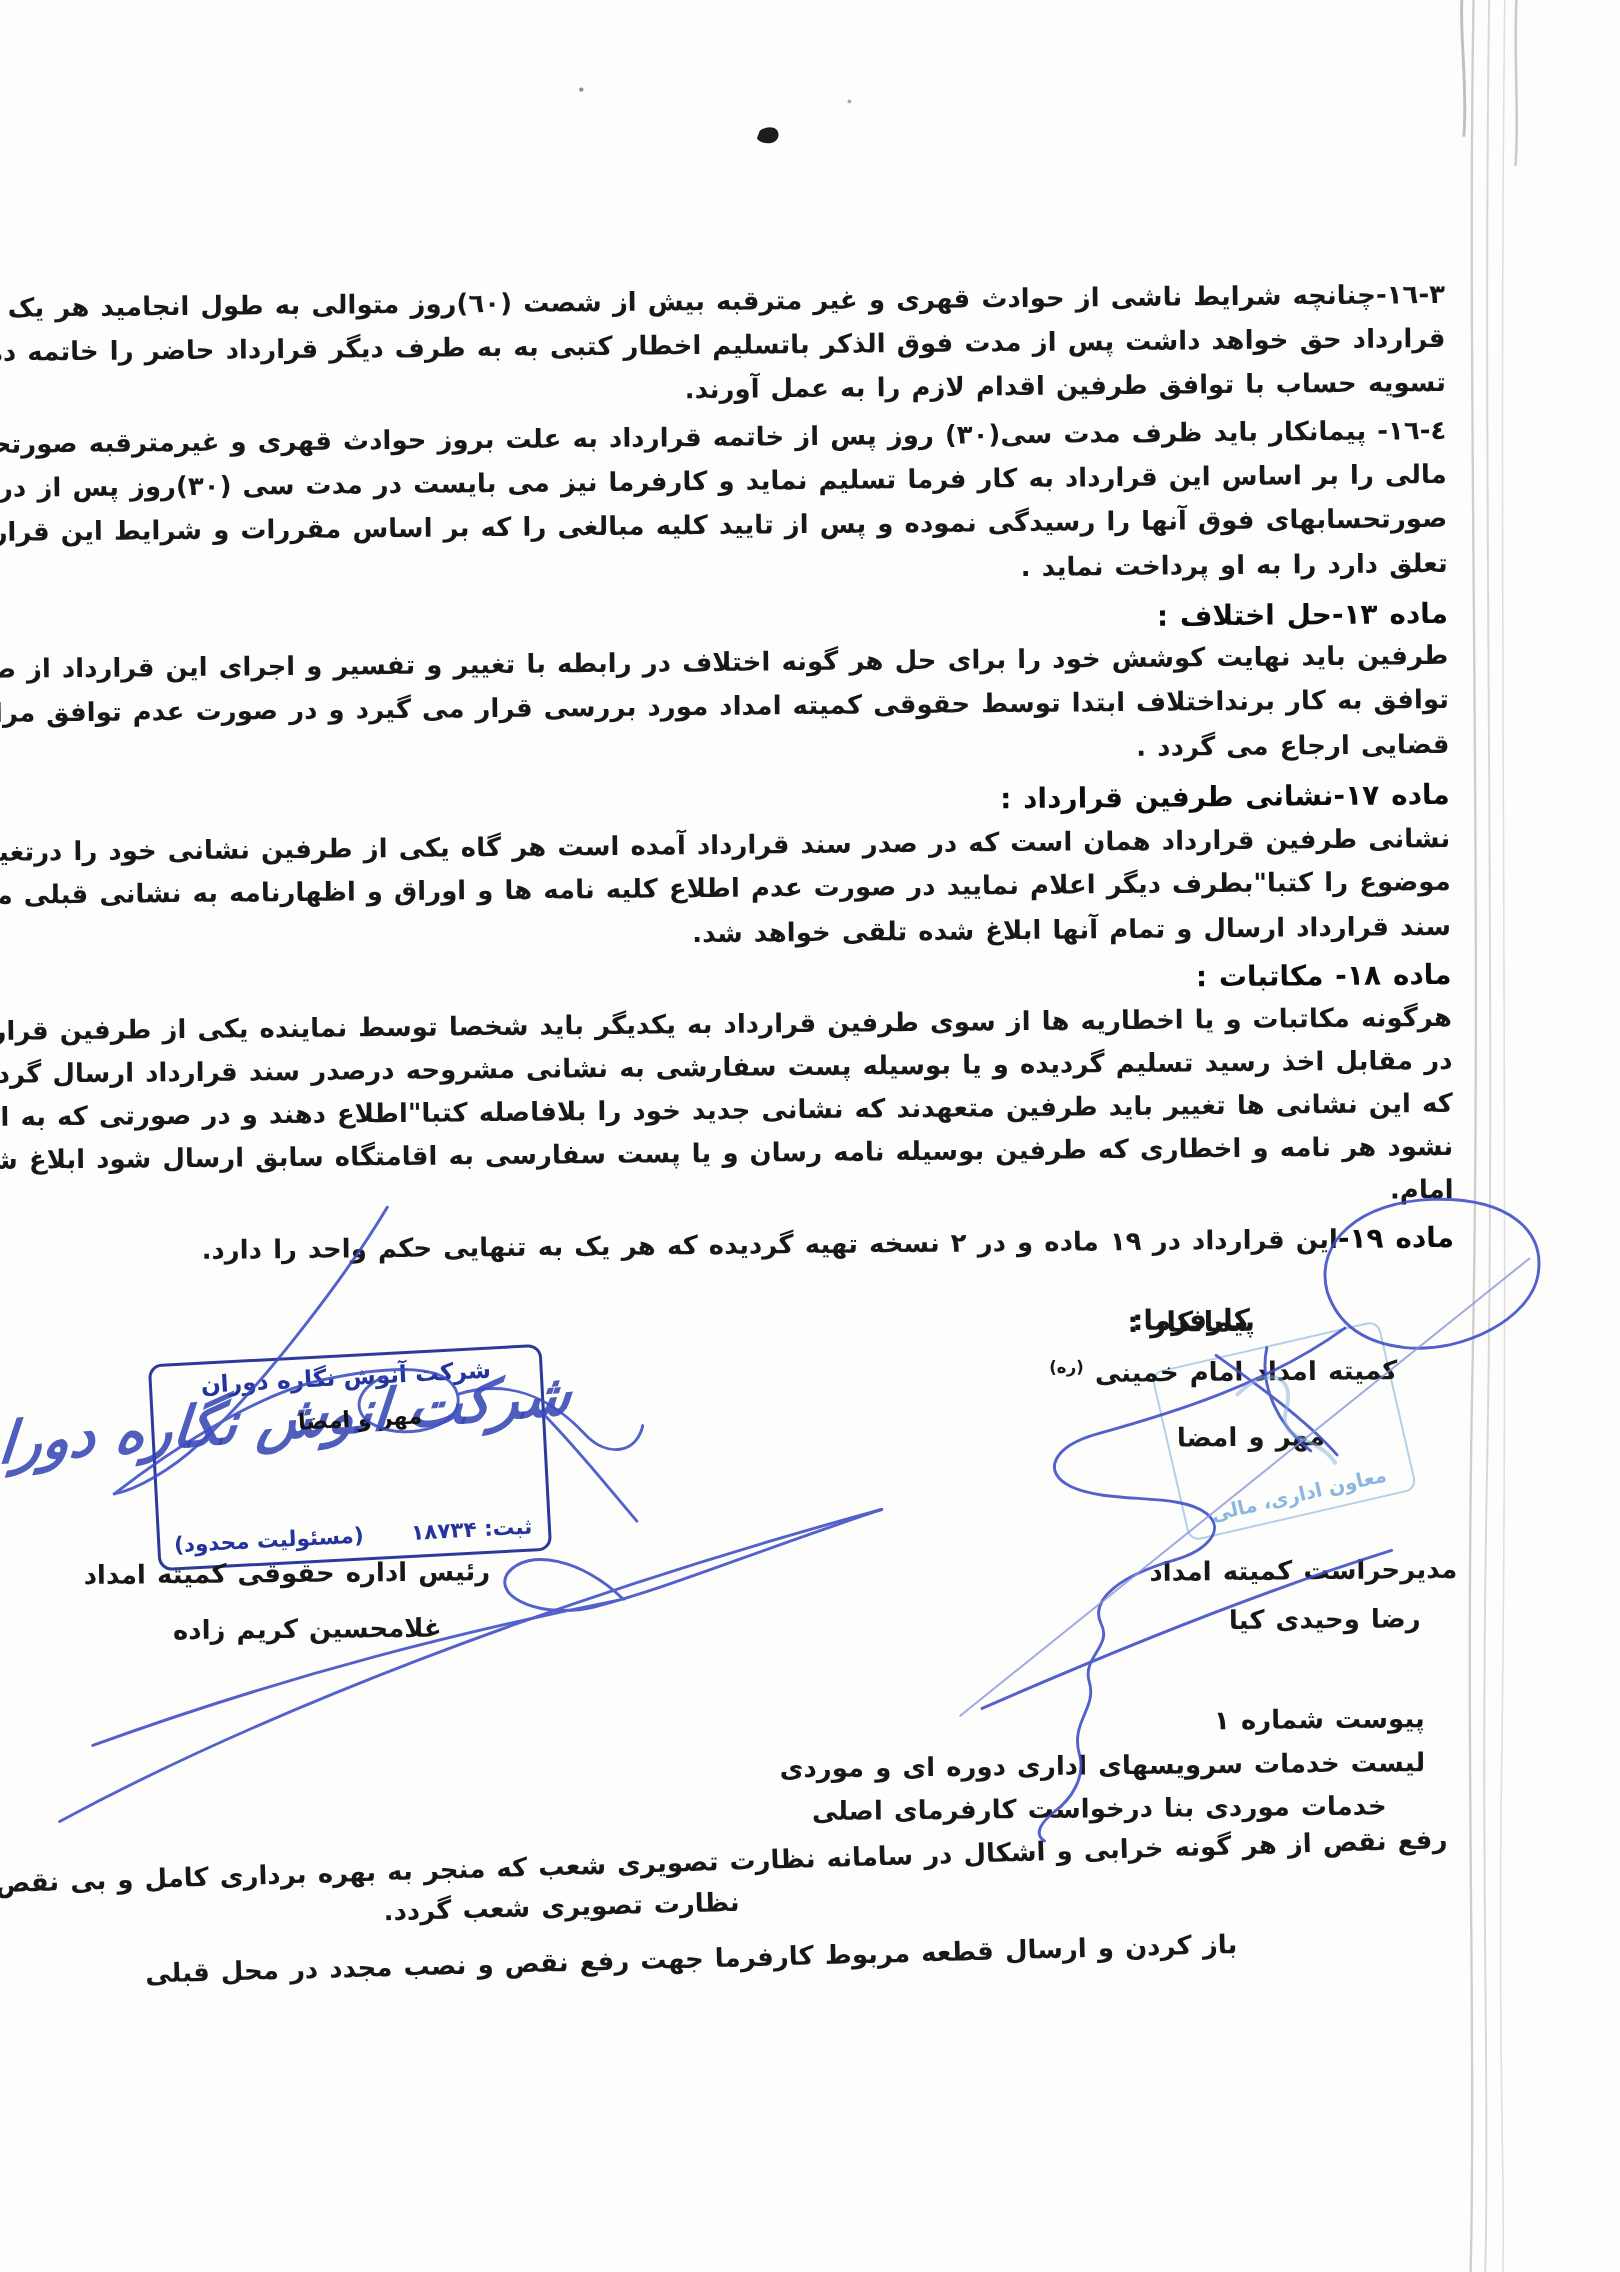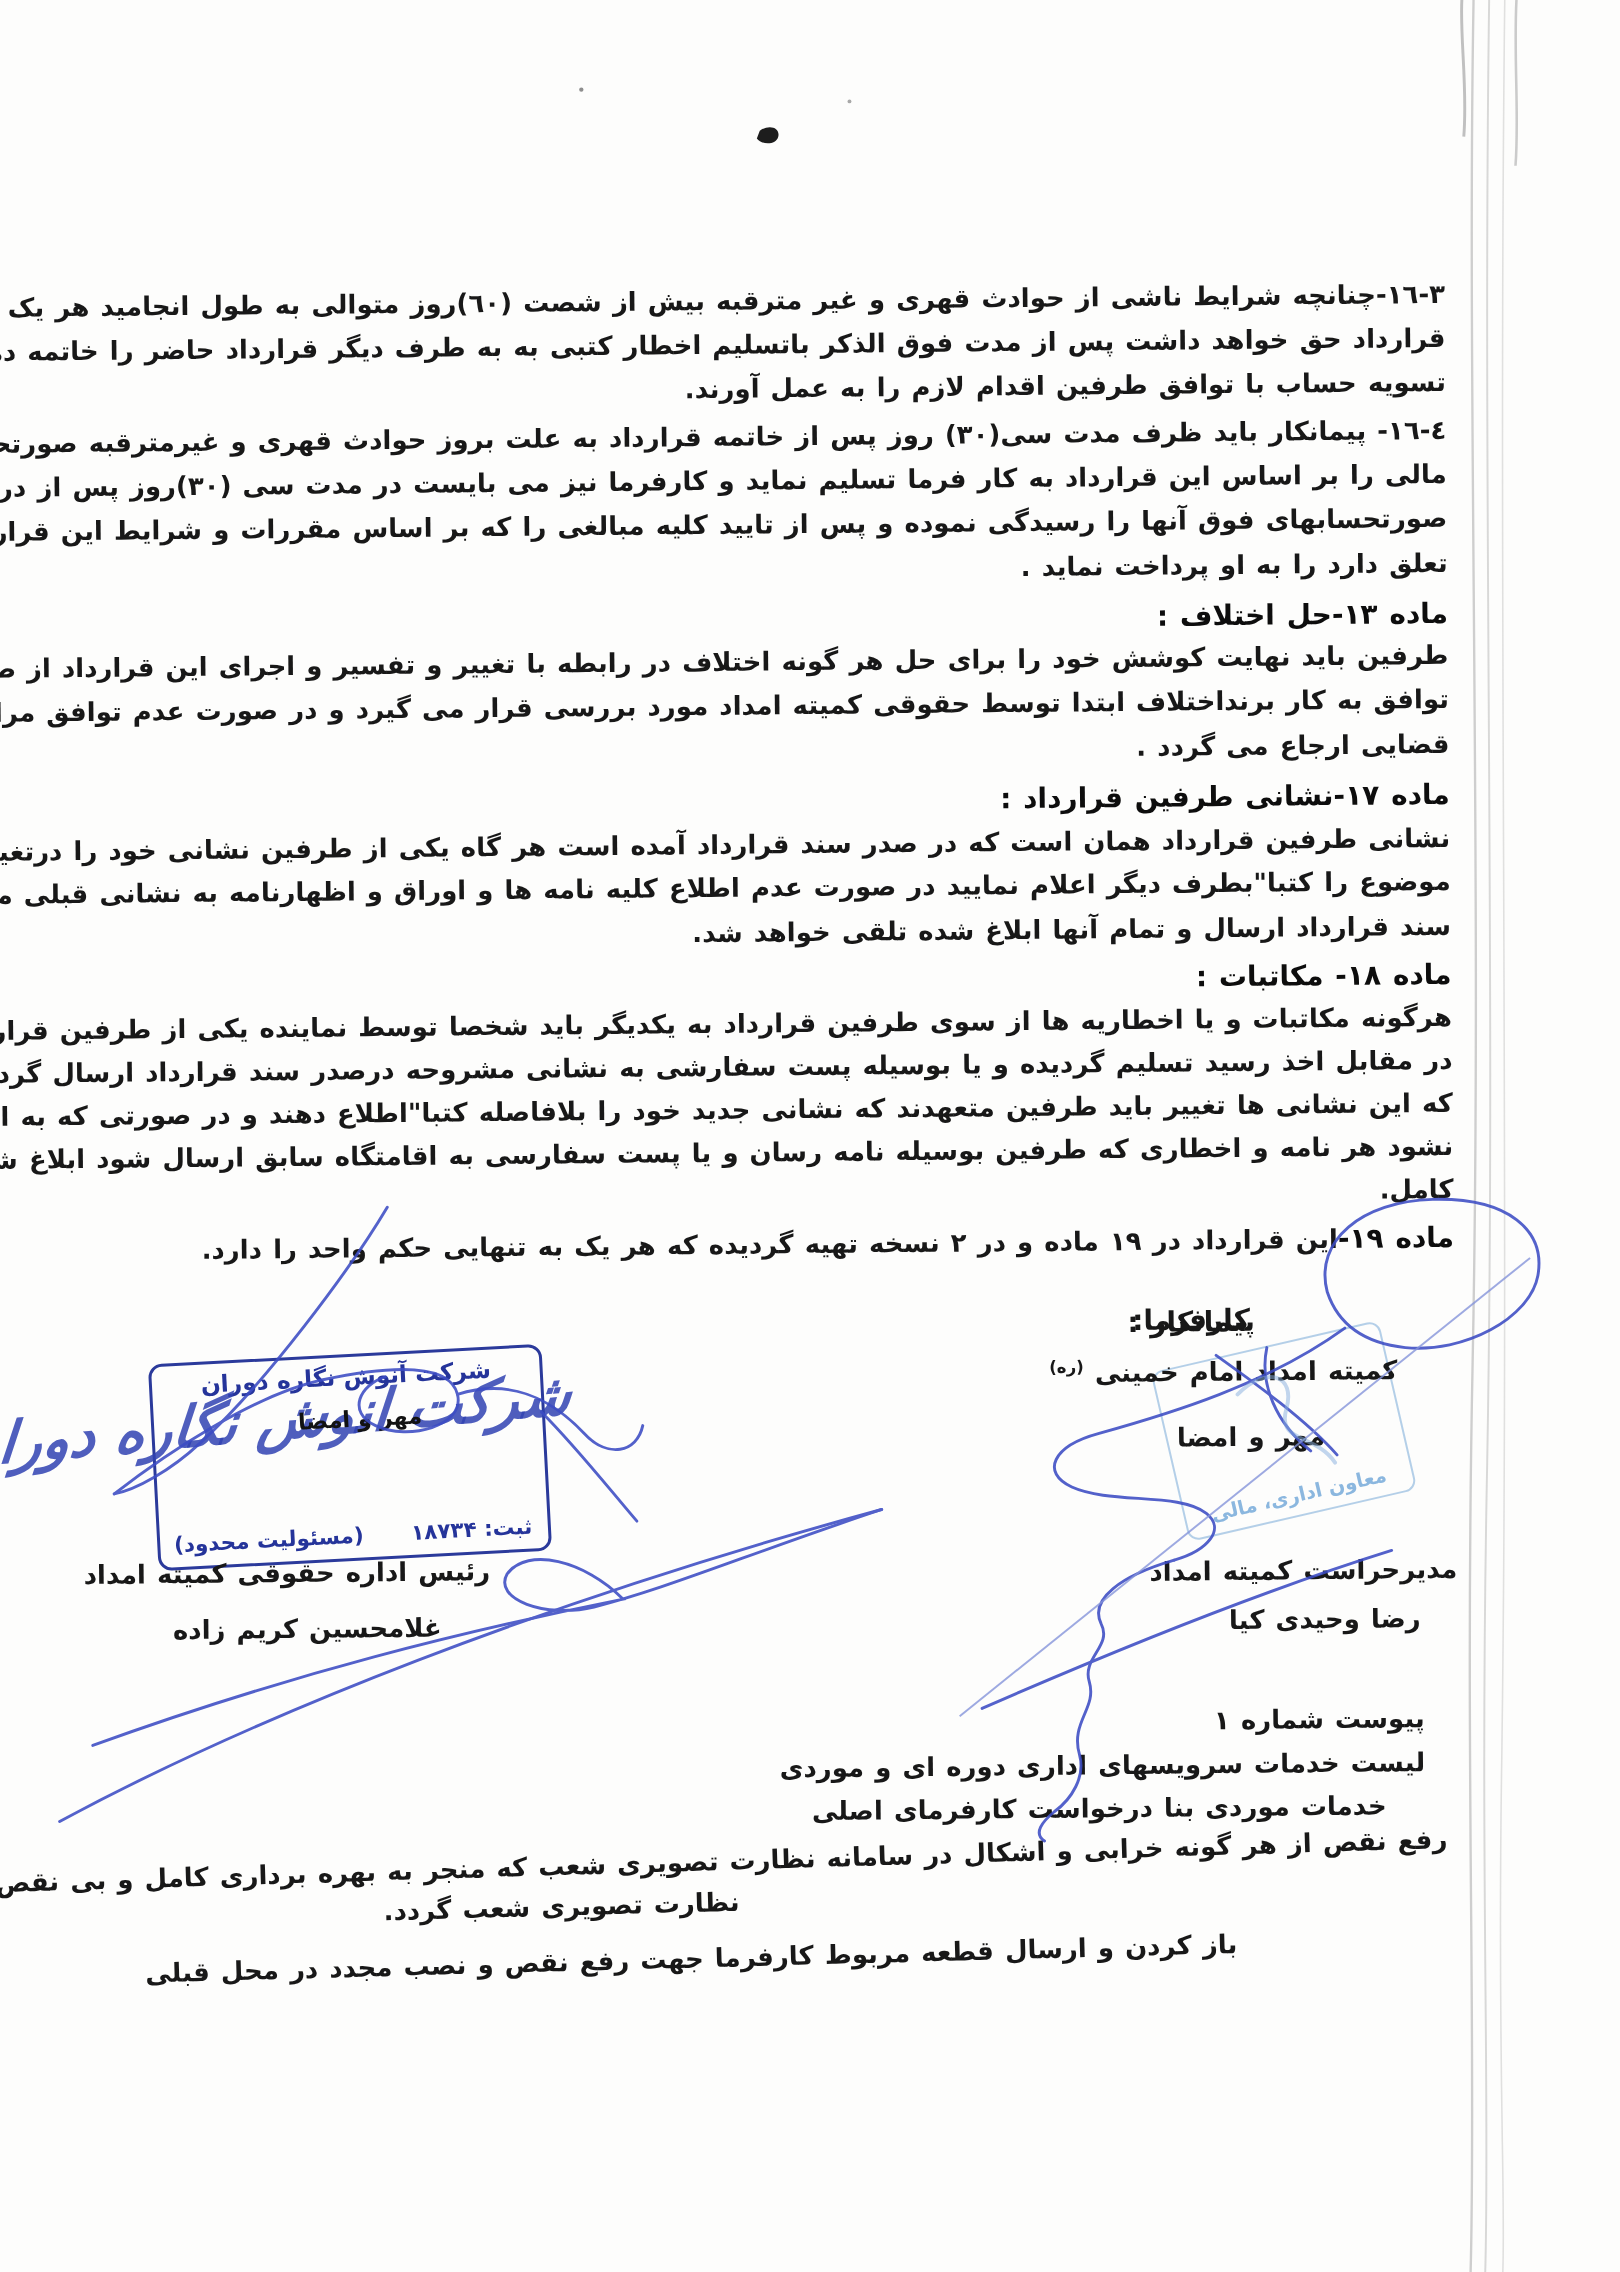--- a/index.html
+++ b/index.html
@@ -140,21 +140,21 @@
     <div class="ln hd" style="top:784px;right:168px;">ماده ١٧-نشانی طرفین قرارداد :</div>
     <div class="ln" style="top:829px;right:168px;">نشانی طرفین قرارداد همان است که در صدر سند قرارداد آمده است هر گاه یکی از طرفین نشانی خود را درتغییر دهد باید</div>
     <div class="ln" style="top:872px;right:168px;">موضوع را کتبا"بطرف دیگر اعلام نمایید در صورت عدم اطلاع کلیه نامه ها و اوراق و اظهارنامه به نشانی قبلی مشروحه در صدر</div>
     <div class="ln" style="top:917px;right:168px;">سند قرارداد ارسال و تمام آنها ابلاغ شده تلقی خواهد شد.</div>
 
     <div class="ln hd" style="top:964px;right:168px;">ماده ١٨- مکاتبات :</div>
     <div class="ln" style="top:1008px;right:168px;">هرگونه مکاتبات و یا اخطاریه ها از سوی طرفین قرارداد به یکدیگر باید شخصا توسط نماینده یکی از طرفین قراردادبه دیگری و</div>
     <div class="ln" style="top:1051px;right:168px;">در مقابل اخذ رسید تسلیم گردیده و یا بوسیله پست سفارشی به نشانی مشروحه درصدر  سند قرارداد ارسال گردد و در صورتی</div>
     <div class="ln" style="top:1094px;right:168px;">که این نشانی ها تغییر باید طرفین متعهدند که نشانی جدید خود را بلافاصله کتبا"اطلاع دهند و در صورتی که به این تعهد عمل</div>
     <div class="ln" style="top:1137px;right:168px;">نشود هر نامه و اخطاری که طرفین بوسیله نامه رسان و یا پست سفارسی به اقامتگاه سابق ارسال شود ابلاغ شده تلقی خواهد</div>
-    <div class="ln" style="top:1180px;right:168px;">کامل.</div>
+    <div class="ln" style="top:1180px;right:168px;">امام.</div>
 
     <div class="ln" style="top:1227px;right:168px;">
       <span class="hd">ماده ١٩-</span><span>این قرارداد در ١٩ ماده و در ٢ نسخه تهیه گردیده که هر یک به تنهایی حکم واحد را دارد.</span>
     </div>
 
     <div class="ln lbl" style="top:1309px;right:368px;">پیمانکار :</div>
 
     <div class="ln lbl" style="top:1312px;right:1202px;" aria-hidden="true"></div>
 
     <div class="ln lbl" style="top:1307px;right:373px;">کارفرما:</div>

